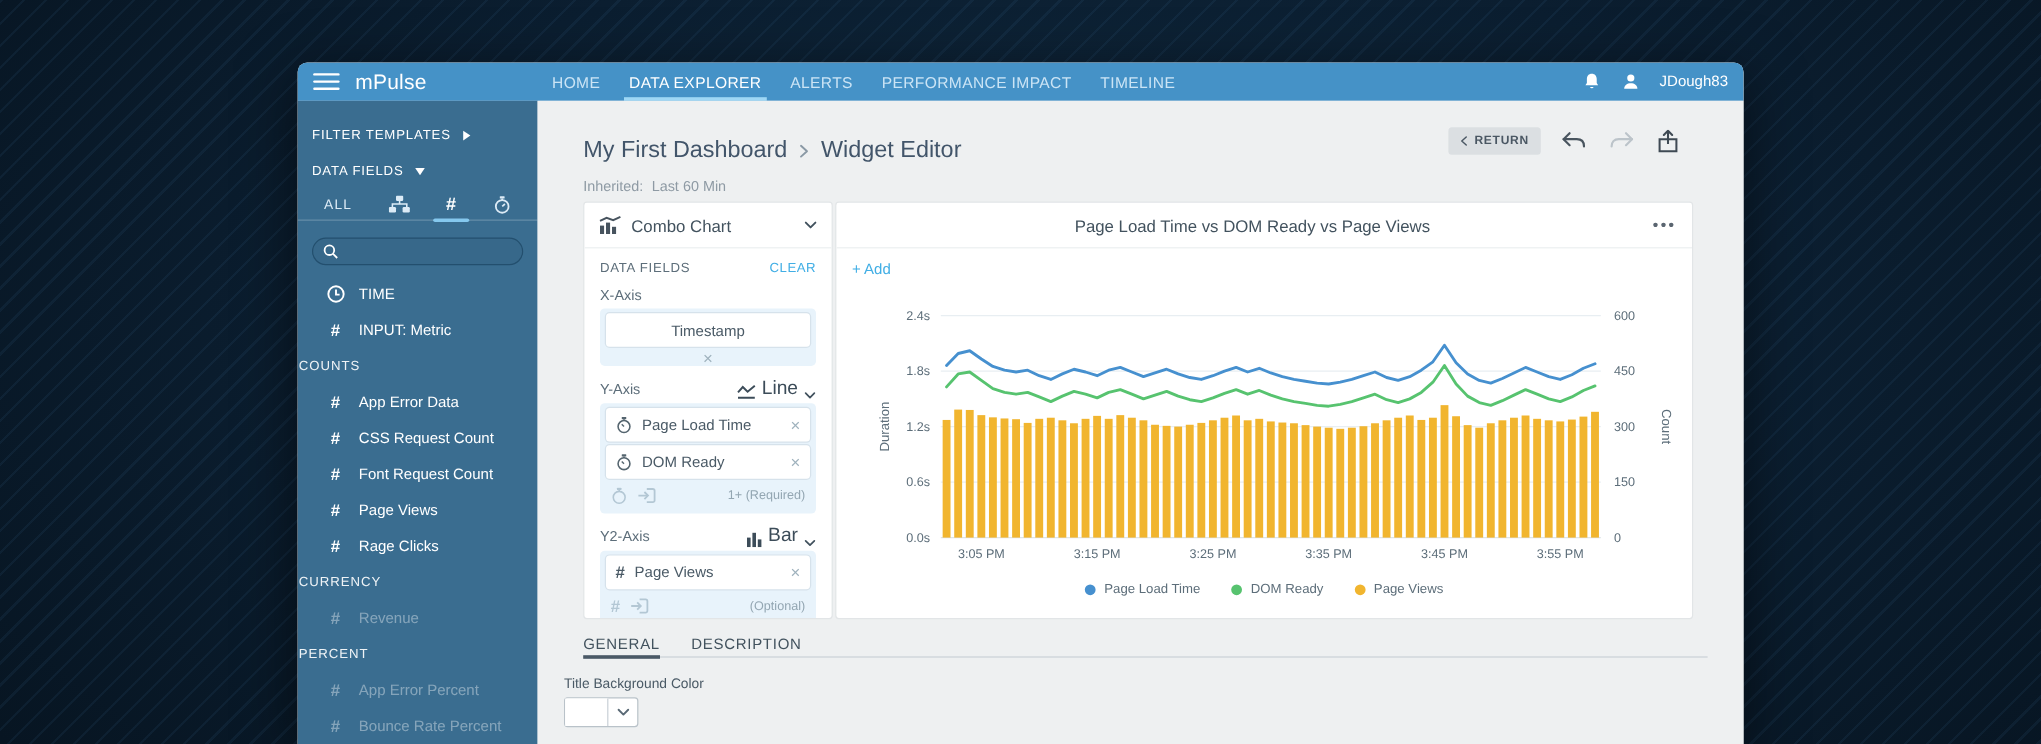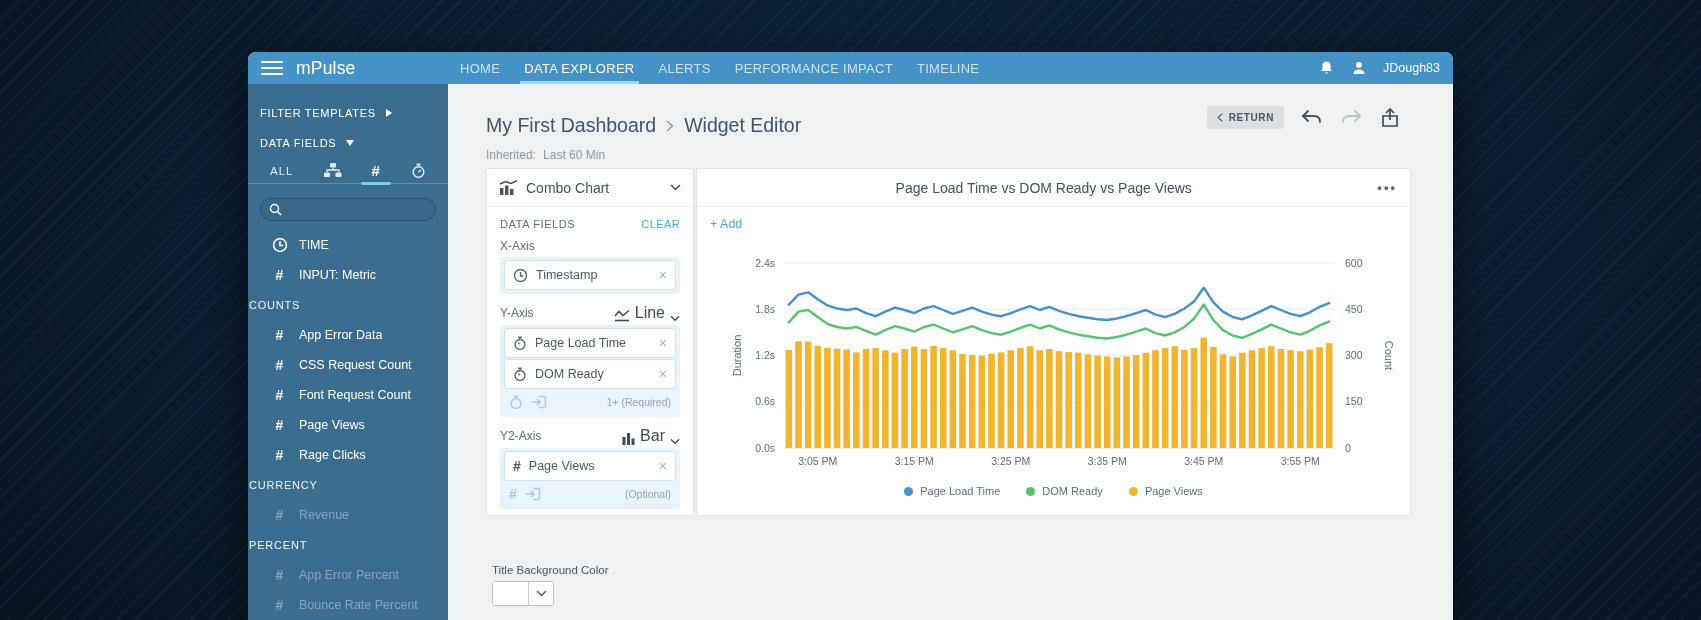--- a/index.html
+++ b/index.html
@@ -278,21 +278,21 @@
               <polyline points="1.5,1.5 5.5,5.5 9.5,1.5"></polyline>
             </svg>
         </div>
         <div class="panel-body">
           <div class="sec-row">
             <span class="df-label">DATA FIELDS</span>
             <span class="clear-link">CLEAR</span>
           </div>
           <div class="axis-label">X-Axis</div>
           <div class="dropzone">
-            <div class="chip" style="margin-bottom:1px;">
+            <div class="chip" style="margin-bottom:12px;flex-direction:column;">
               <svg width="15" height="15" viewBox="0 0 15 15">
                   <circle cx="7.5" cy="7.5" r="6" stroke="#55656f" stroke-width="1.4" fill="none"></circle>
                   <polyline points="7.5,4 7.5,8 10.3,8" stroke="#55656f" stroke-width="1.4" fill="none"></polyline>
                 </svg>
               <span class="c-name">Timestamp</span>
               <span class="chip-x">×</span>
             </div>
           </div>
           <div class="axis-row">
             <span class="axis-label" style="margin-top:0;">Y-Axis</span>
@@ -474,21 +474,25 @@
               <span class="dot" style="background: rgb(87, 195, 111);"></span>
               <span>DOM Ready</span>
             </div>
             <div class="l-item">
               <span class="dot" style="background: rgb(241, 181, 47);"></span>
               <span>Page Views</span>
             </div>
           </div>
       </div>
 
-      <div class="ctrl" style="left:44px;">
+      <div class="tabs-row" id="settings-tabs">
+          <div class="tab2 active">GENERAL</div>
+          <div class="tab2">DESCRIPTION</div>
+        </div>
+      <div class="ctrl" style="left:22px;">
         <div class="ctrl-label">Title Background Color</div>
         <div class="dd" style="width:62px;">
           <div class="dd-colorbox" id="titlebg-swatch" style="background: rgb(255, 255, 255);"></div>
           <div class="dd-chev">
               <svg class="chev" width="11" height="7" viewBox="0 0 11 7">
                 <polyline points="1.5,1.5 5.5,5.5 9.5,1.5"></polyline>
               </svg>
             </div>
         </div>
       </div>

